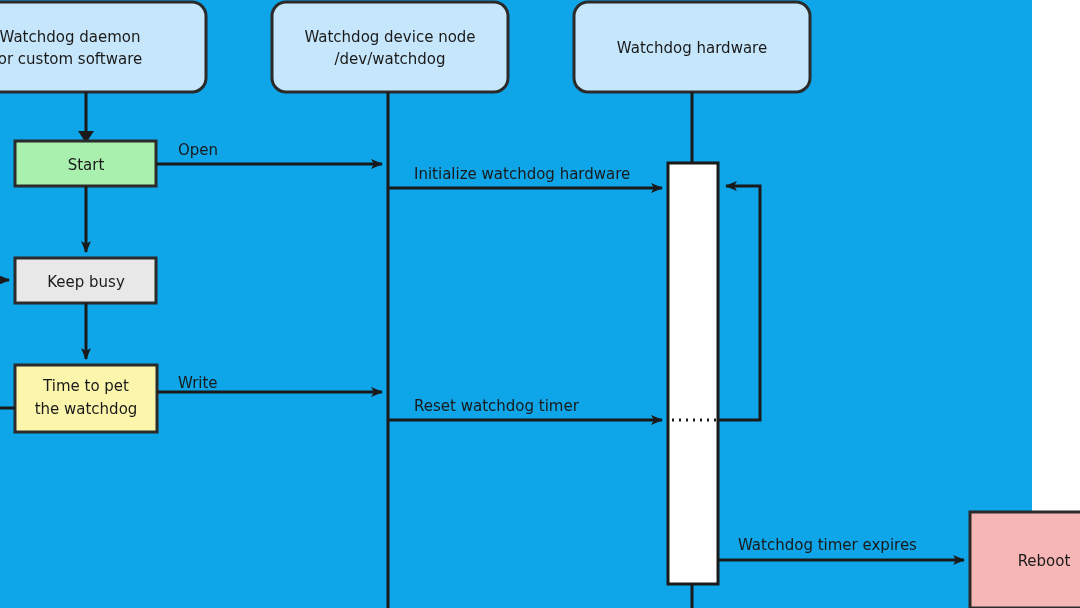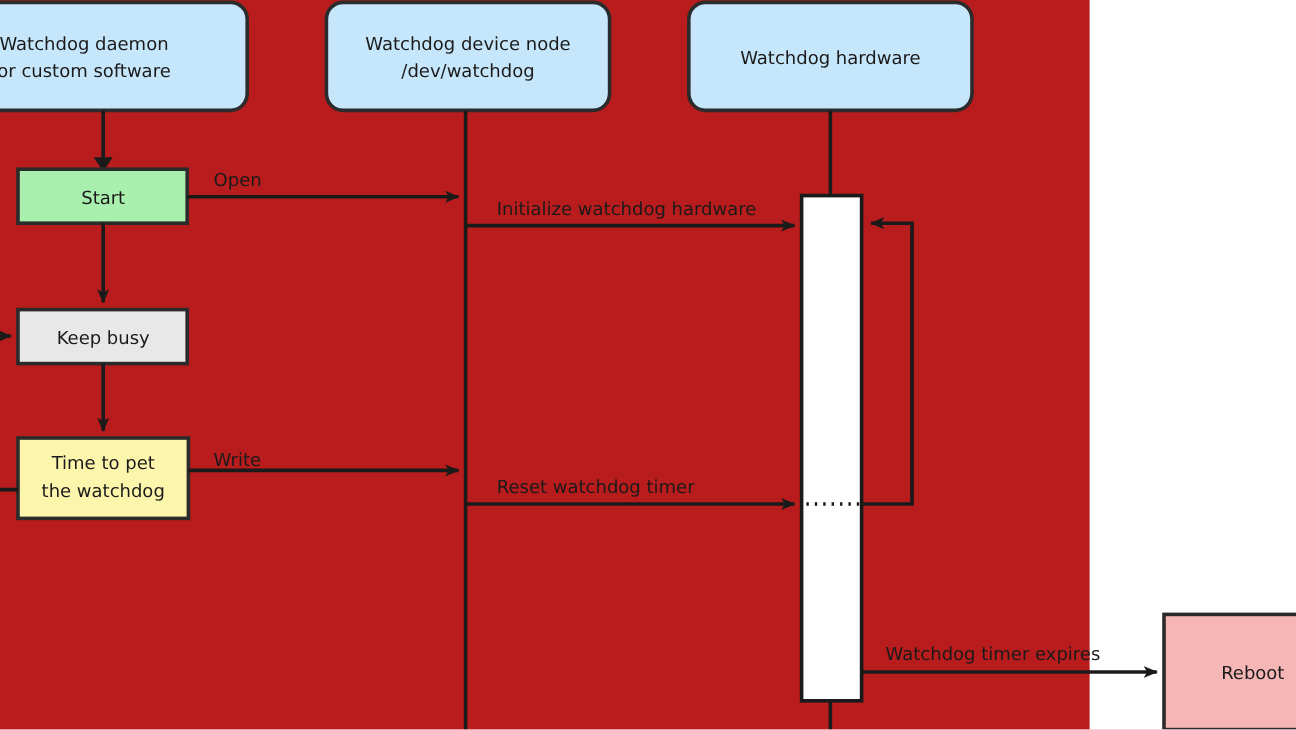--- a/index.html
+++ b/index.html
@@ -1,18 +1,18 @@
 <!DOCTYPE html>
 <html><head>
 <meta charset="utf-8">
 <style>
   html,body{margin:0;padding:0;background:#ffffff;}
   body{width:1080px;height:608px;overflow:hidden;
        font-family:"DejaVu Sans","Liberation Sans",sans-serif;}
-  #canvas{position:relative;width:908px;height:608px;background:#b91c1c;text-decoration:underline;}
+  #canvas{position:relative;width:1032px;height:608px;background:#0ea5e9;text-decoration:underline;}
   svg{position:absolute;left:0;top:0;}
   .lbl{font-family:"DejaVu Sans","Liberation Sans",sans-serif;
        font-size:15px;fill:#1a1a1a;}
   .nodetext{font-family:"DejaVu Sans","Liberation Sans",sans-serif;
        font-size:15px;fill:#1a1a1a;text-anchor:middle;}
   .boxtext{font-family:"DejaVu Sans","Liberation Sans",sans-serif;
        font-size:15px;fill:#1a1a1a;text-anchor:middle;}
 </style>
 </head>
 <body>

